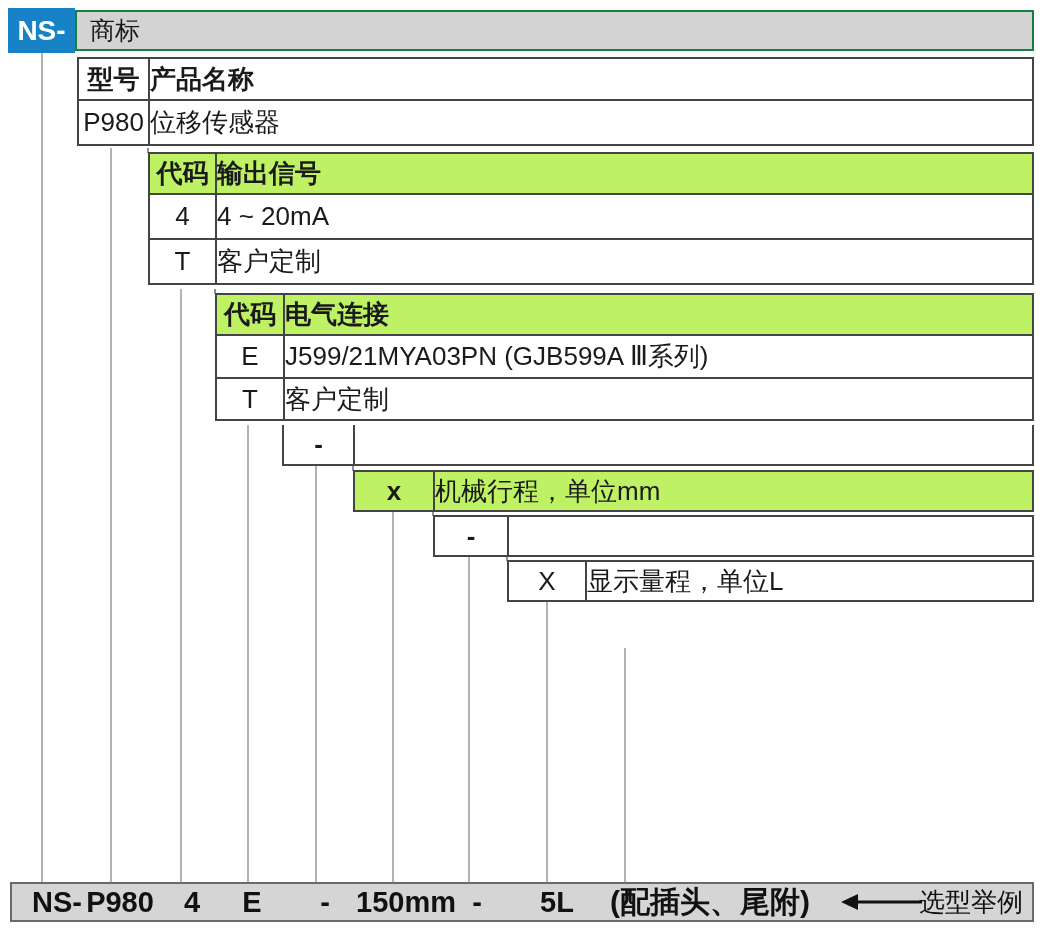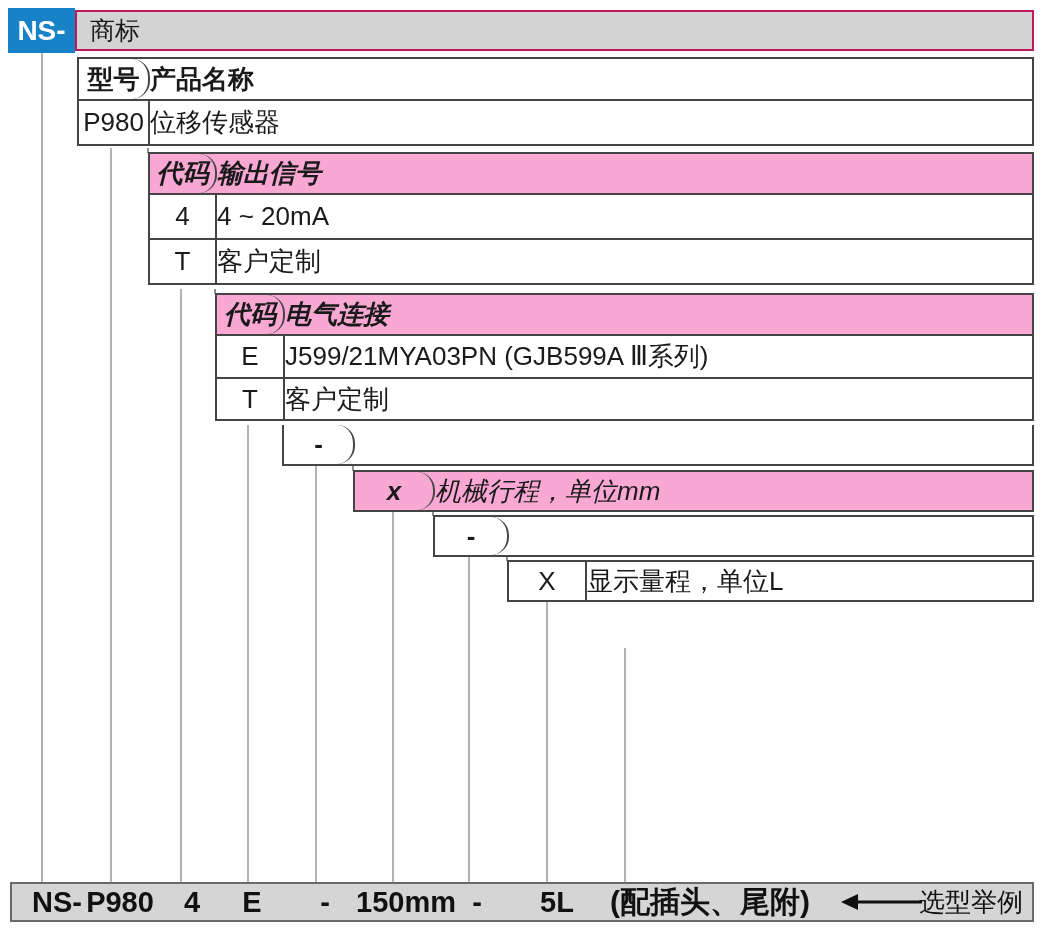--- a/index.html
+++ b/index.html
@@ -14,43 +14,43 @@
 
   
   .brand {
     position:absolute; left:8px; top:8px; width:67px; height:45px;
     background:#1783c6; color:#ffffff; font-weight:bold; font-size:28px;
     display:flex; align-items:center; justify-content:center;
   }
   
   .tmbar {
     position:absolute; left:75px; top:10px; width:959px; height:41px;
-    background:#d3d3d3; border:2px solid #be185d; box-sizing:border-box;
+    background:#d3d3d3; border:2px solid #15803d; box-sizing:border-box;
     display:flex; align-items:center; padding-left:13px; font-size:25px;
   }
 
   
   .box {
     position:absolute; border:2px solid #444444; box-sizing:border-box;
     background:#ffffff; font-size:26px;
   }
   .box.no-top { border-top:none; }
   .trow { display:flex; box-sizing:border-box; background:#ffffff; }
   .trow + .trow { border-top:2px solid #444444; }
-  .trow.gray { background:#f9a8d4;font-style:italic; }
+  .trow.gray { background:#bef264; }
   .cell-code {
     display:flex; align-items:center; justify-content:center;
     border-right:2px solid #444444; box-sizing:border-box; flex:0 0 auto;
   }
   .cell-name {
     flex:1; display:flex; align-items:center;
     box-sizing:border-box;
   }
   .cell-name.pad-lg { padding-left:26px; }
-  .bold { font-weight:bold;border-radius:18px; }
+  .bold { font-weight:bold; }
 
   
   .exbar {
     position:absolute; left:10px; top:882px; width:1024px; height:40px;
     background:#d5d5d5; border:2px solid #6a6a6a; box-sizing:border-box;
   }
   .token {
     position:absolute; top:50%; transform:translate(-50%,-50%);
     font-weight:bold; font-size:29px; white-space:nowrap; color:#111111;
   }

